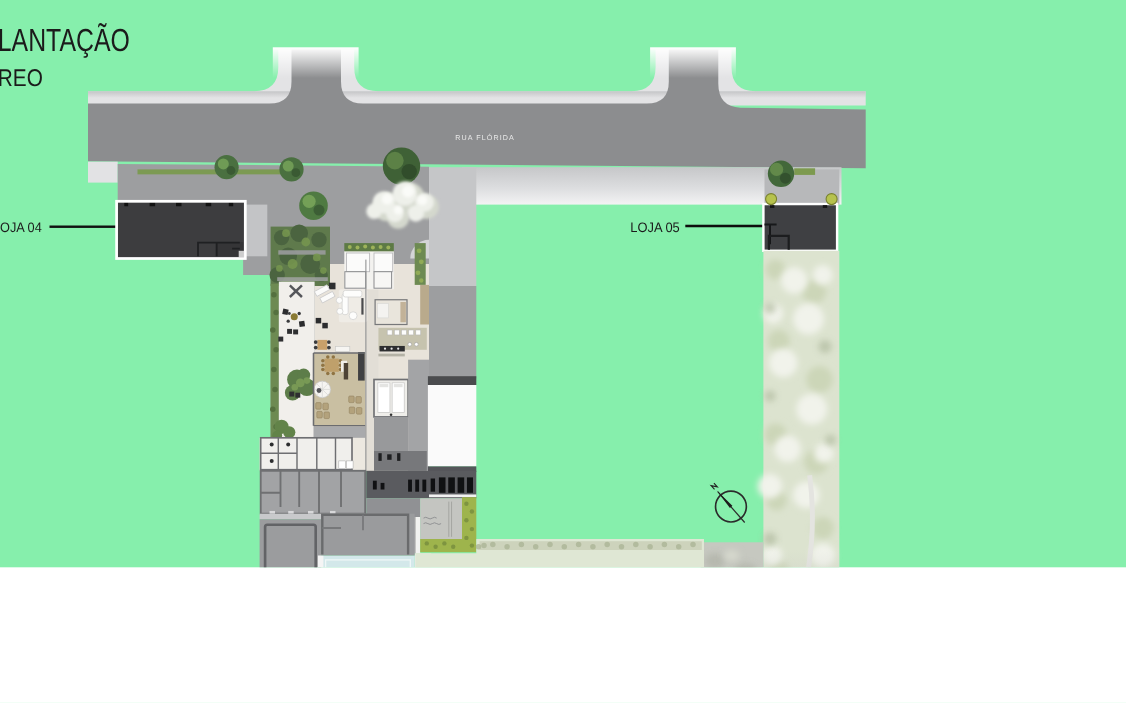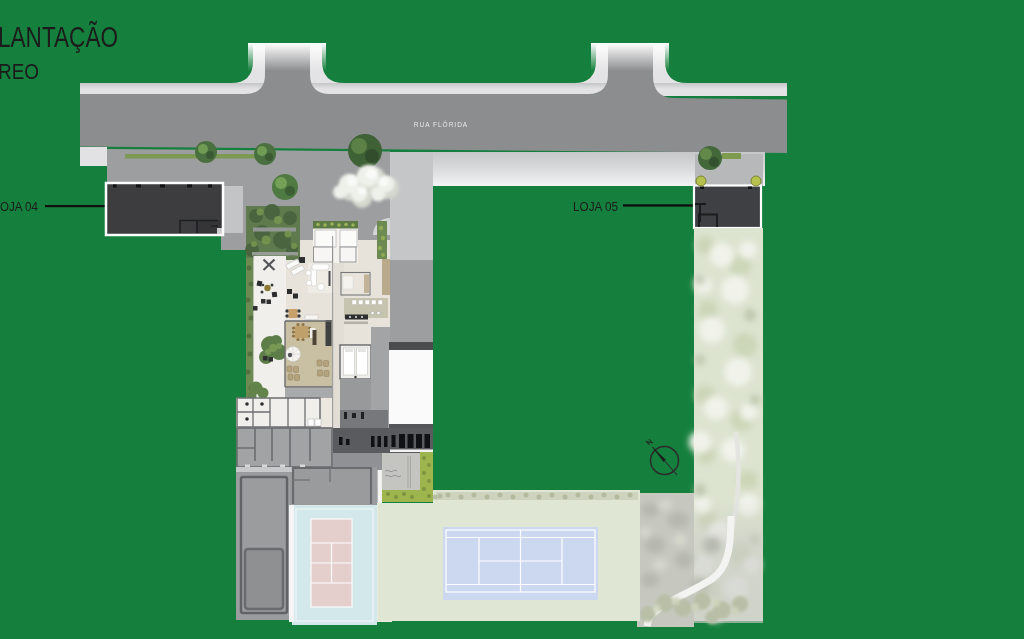--- a/index.html
+++ b/index.html
@@ -1,16 +1,16 @@
 <!DOCTYPE html>
 <html><head>
 <meta charset="utf-8">
 <style>
 html,body{margin:0;padding:0;background:#fff;}
-#page{position:relative;width:1024px;height:639px;overflow:hidden;background:#15803d;
+#page{position:relative;width:1024px;height:516px;overflow:hidden;background:#86efac;
 font-family:"Liberation Sans",sans-serif;}
 svg{position:absolute;left:0;top:0;}
 </style>
 </head>
 <body>
 <div id="page">
 <svg width="1024" height="639" viewBox="0 0 1024 639">
 <defs>
 <linearGradient id="fadeTop" x1="0" y1="0" x2="0" y2="1">
 <stop offset="0" stop-color="#ffffff" stop-opacity="1"></stop>

